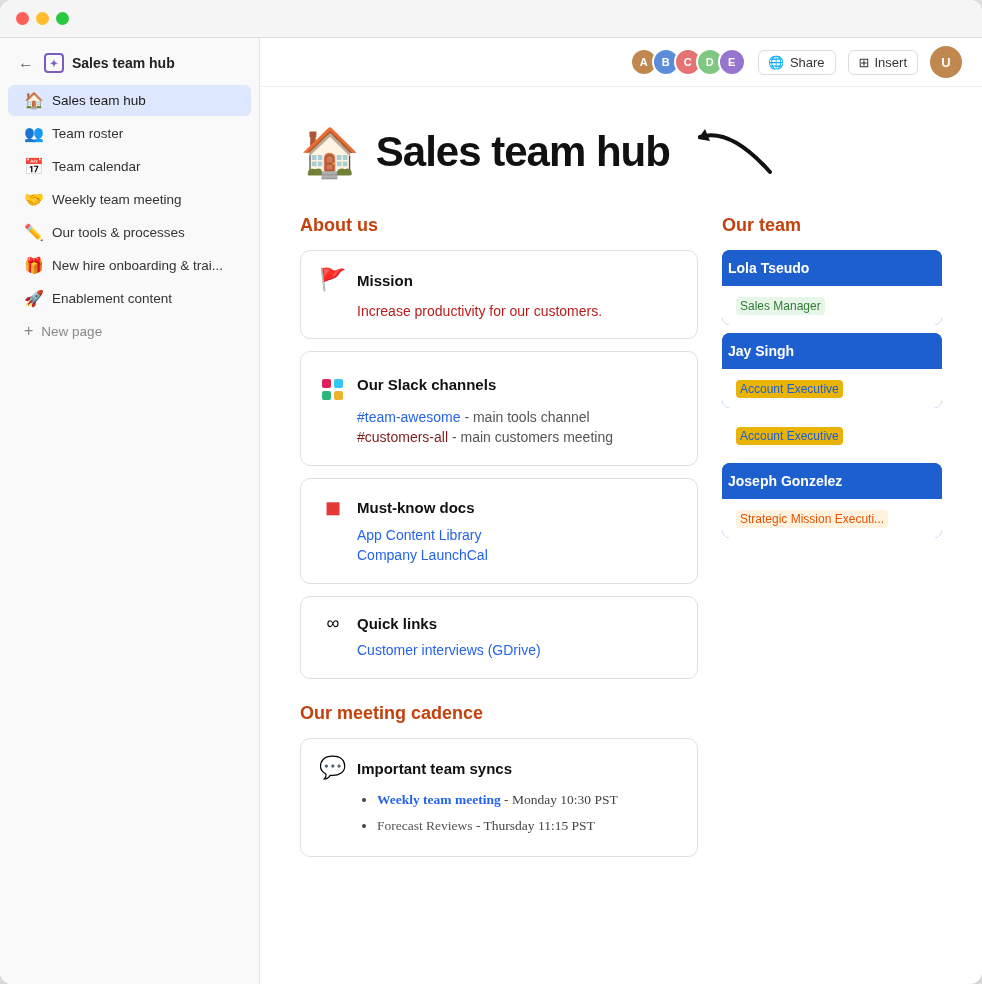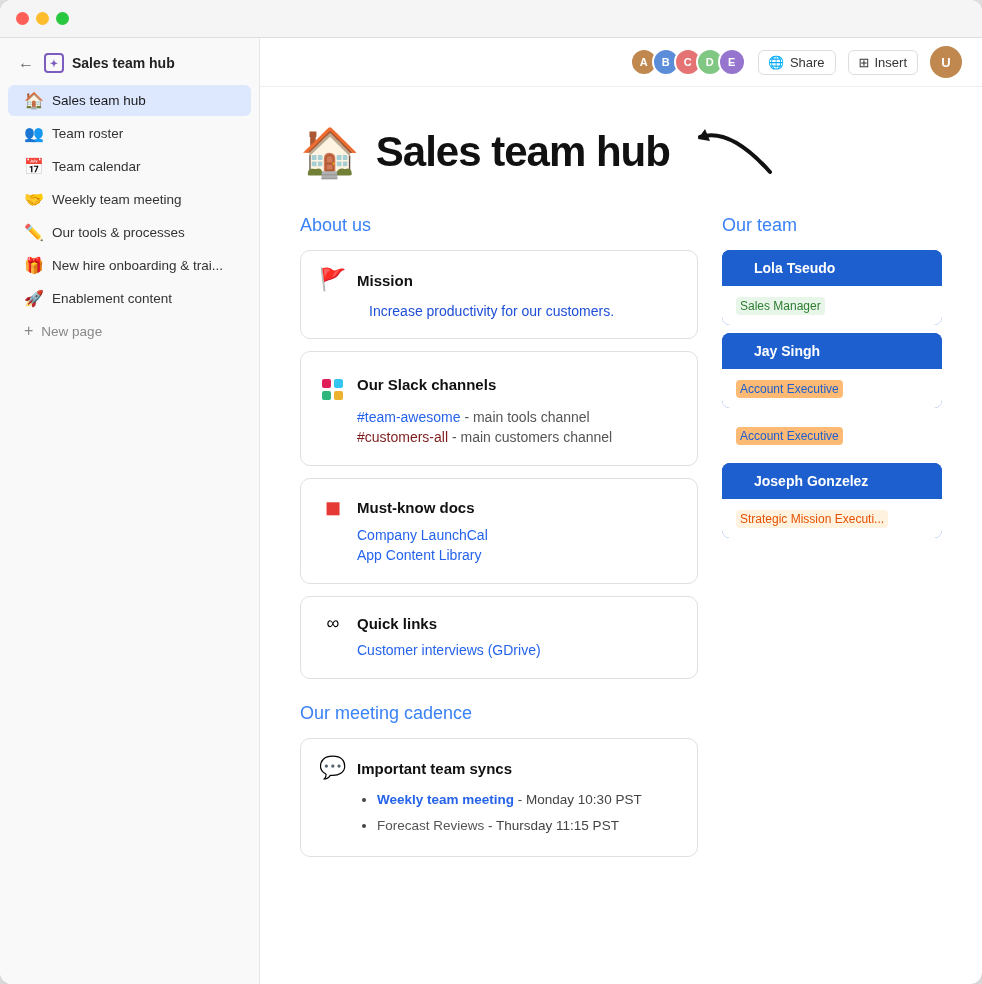--- a/index.html
+++ b/index.html
@@ -162,22 +162,22 @@
     .two-col {
       display: flex;
       gap: 24px;
       flex: 1;
     }
     .col-left { flex: 1; min-width: 0; }
     .col-right { width: 220px; flex-shrink: 0; }
 
     .section-title {
       font-size: 18px;
-      font-weight: 400;
-      color: #3b82f6;
+      font-weight: 700;
+      color: #c2410c;
       margin-bottom: 14px;
     }
 
     
     .card {
       border: 1px solid #e0e0e0;
       border-radius: 10px;
       padding: 16px 18px;
       margin-bottom: 12px;
       background: #fff;
@@ -188,70 +188,70 @@
       gap: 10px;
       margin-bottom: 8px;
     }
     .card-icon { font-size: 22px; width: 28px; text-align: center; }
     .card-title {
       font-size: 15px;
       font-weight: 700;
       color: #111;
     }
     .card-body { padding-left: 38px; }
-    .card-text { font-size: 14px; color: #1d4ed8; line-height: 1.5; margin-left: 12px; }
+    .card-text { font-size: 14px; color: #b91c1c; line-height: 1.5; }
     .card-link { font-size: 14px; color: #2563eb; cursor: pointer; text-decoration: none; display: block; margin-bottom: 4px; }
     .card-link-text { color: #555; }
 
     
     .team-card {
       background: #1d5fce;
       border-radius: 8px;
       margin-bottom: 8px;
       overflow: hidden;
     }
     .team-card-header {
       background: #1d5fce;
-      padding: 10px 32px;
+      padding: 10px 6px;
       font-size: 14px;
       font-weight: 700;
       color: #fff;
     }
     .team-card-body {
       background: #fff;
       padding: 10px 14px;
       min-height: 36px;
     }
     .team-badge {
       display: inline-block;
       background: #e8f5e9;
       color: #2e7d32;
       font-size: 12px;
       padding: 2px 4px;
       border-radius: 4px;
       font-weight: 500;
     }
     .team-badge.blue {
-      background: #fdba74;
+      background: #eab308;
       color: #1d5fce;
     }
     .team-badge.orange {
       background: #fff3e0;
       color: #e65100;
     }
 
     
     .meeting-section { margin-top: 24px; }
     .meeting-card {
       border: 1px solid #e0e0e0;
       border-radius: 10px;
       padding: 16px 18px;
       background: #fff;
     }
-    .meeting-list { list-style: disc; padding-left: 20px; margin-top: 8px; }
+    .meeting-list { list-style: disc; padding-left: 20px; margin-top: 8px; font-family: Liberation Serif, serif; }
     .meeting-list li { font-size: 13.5px; color: #444; margin-bottom: 4px; line-height: 1.6; }
     .meeting-link { color: #2563eb; font-weight: 600; cursor: pointer; }
 
     .slack-icon {
       display: inline-grid;
       grid-template-columns: 1fr 1fr;
       gap: 2px;
       width: 22px; height: 22px;
     }
     .slack-icon span {
@@ -377,33 +377,33 @@
                       <span class="s4"></span>
                   </span>
                 </span>
                 <span class="card-title">Our Slack channels</span>
               </div>
               <div class="card-body">
                 <a class="card-link">
                   <span style="color:#2563eb;">#team-awesome</span><span class="card-link-text"> - main tools channel</span>
                 </a>
                 <a class="card-link">
-                  <span style="color:#7f1d1d;">#customers-all</span><span class="card-link-text"> - main customers channel</span>
+                  <span style="color:#7f1d1d;">#customers-all</span><span class="card-link-text"> - main customers meeting</span>
                 </a>
               </div>
             </div>
 
             <div class="card">
               <div class="card-header">
                 <span class="card-icon" style="color:#e53935; font-size:20px;">◼</span>
                 <span class="card-title">Must-know docs</span>
               </div>
               <div class="card-body">
+                <a class="card-link">App Content Library</a>
                 <a class="card-link">Company LaunchCal</a>
-                <a class="card-link">App Content Library</a>
               </div>
             </div>
 
             <div class="card">
               <div class="card-header">
                 <span class="card-icon" style="font-size:18px;">∞</span>
                 <span class="card-title">Quick links</span>
               </div>
               <div class="card-body">
                 <a class="card-link">Customer interviews (GDrive)</a>

